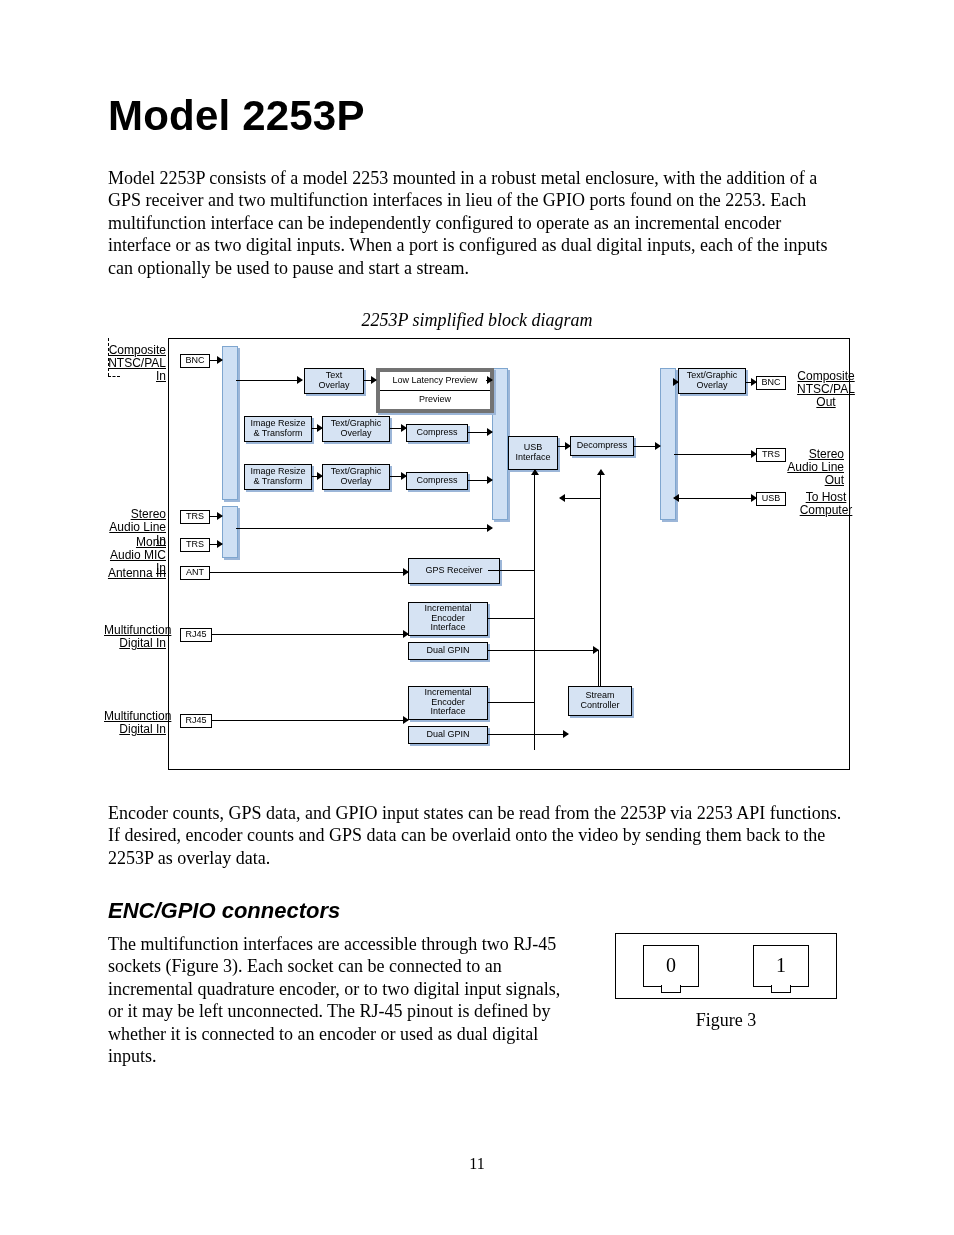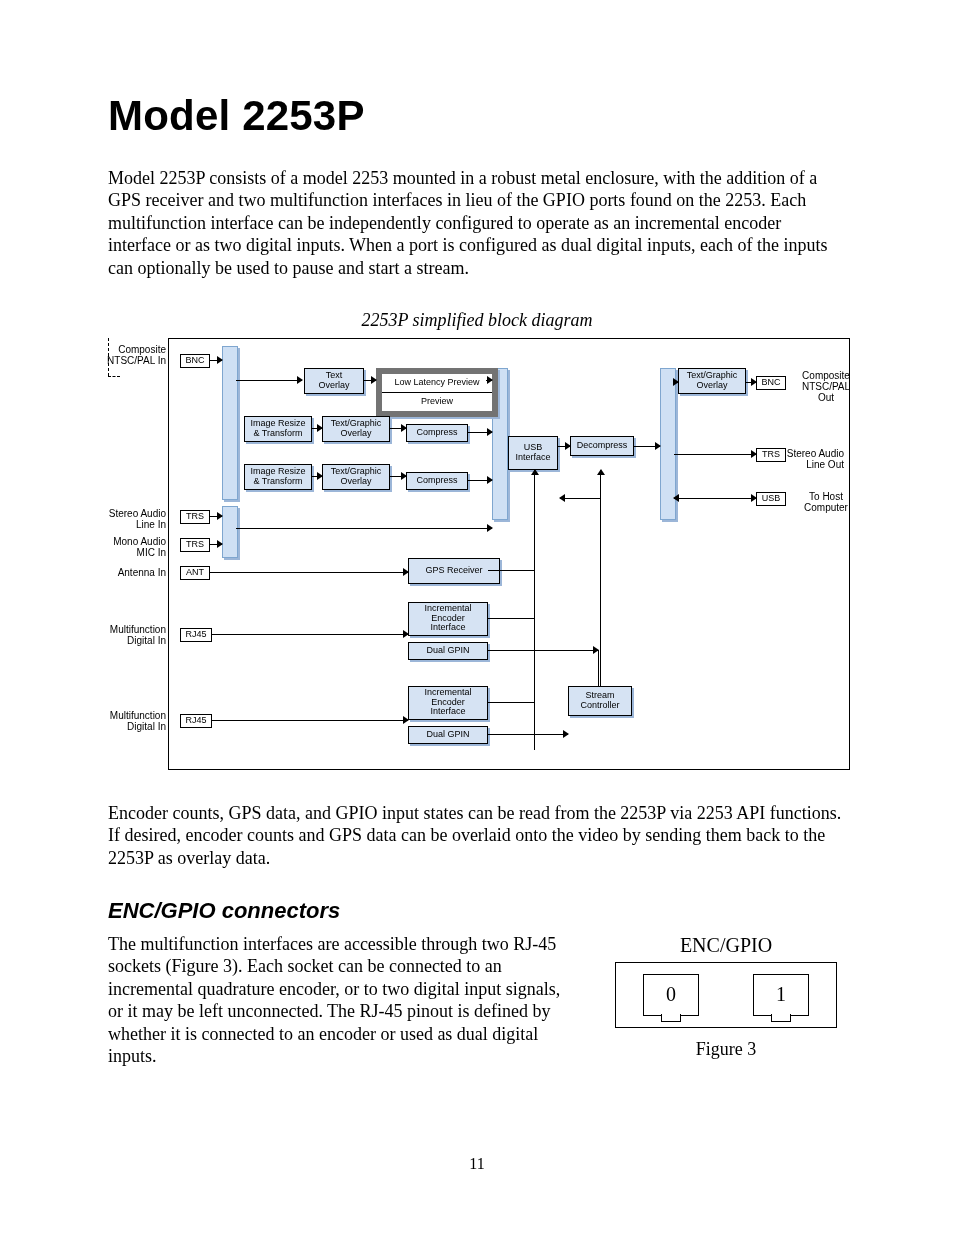--- a/index.html
+++ b/index.html
@@ -81,30 +81,31 @@
     display: flex;
     align-items: center;
     justify-content: center;
     font-size: 9px;
     padding: 0 2px;
     box-sizing: border-box;
     height: 14px;
   }
   .lab {
     position: absolute;
-    font-size: 10px;
+    font-size: 12px;
     text-align: right;
+    text-decoration: underline;
   }
   .lab.r { text-align: left; }
 
   
   .strip {
     position:absolute;
     background:#fff;
-    border:6px solid #737373;
+    border:4px solid #737373;
     box-shadow:2px 2px 0 #9cb6d8;
   }
   .strip>div{ height:18px; display:flex; align-items:center; justify-content:center; font-size:9px;}
   .strip .mid{ border-top:1px solid #000; }
 
   .line { position:absolute; background:#000; }
   .arrow-r::after, .arrow-l::after, .arrow-u::after, .arrow-d::after {
     content:''; position:absolute; width:0; height:0;
   }
   .arrow-r::after { right:-1px; top:50%; transform:translateY(-50%); border-left:6px solid #000; border-top:4px solid transparent; border-bottom:4px solid transparent;}
@@ -241,21 +242,20 @@
   <div class="line arrow-u" style="left:492px; top:132px; width:1px; height:8px;"></div>
   <div class="line arrow-l" style="left:452px; top:160px; width:40px; height:1px;"></div>
 </div>
 
 <p>Encoder counts, GPS data, and GPIO input states can be read from the 2253P via 2253 API functions. If desired, encoder counts and GPS data can be overlaid onto the video by sending them back to the 2253P as overlay data.</p>
 
 <h2 class="section">ENC/GPIO connectors</h2>
 
 <div class="clearfix">
   <div class="rightwrap">
-    <div class="title">ENC/GPIO</div>
     <div class="connbox">
       <div class="rj">0</div>
       <div class="rj">1</div>
     </div>
     <div class="figcap">Figure 3</div>
   </div>
   <p style="max-width:470px;">The multifunction interfaces are accessible through two RJ-45 sockets (Figure 3). Each socket can be connected to an incremental quadrature encoder, or to two digital input signals, or it may be left unconnected. The RJ-45 pinout is defined by whether it is connected to an encoder or used as dual digital inputs.</p>
 </div>
 
 <div class="page-num">11</div>

